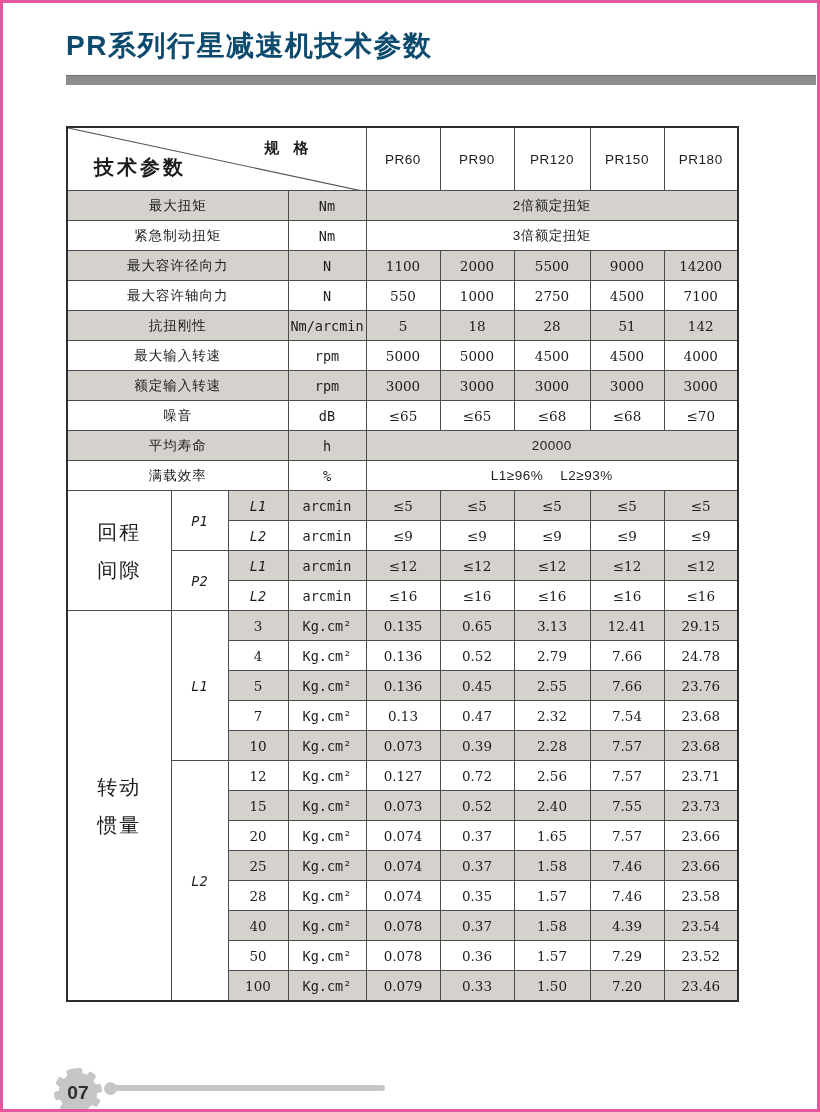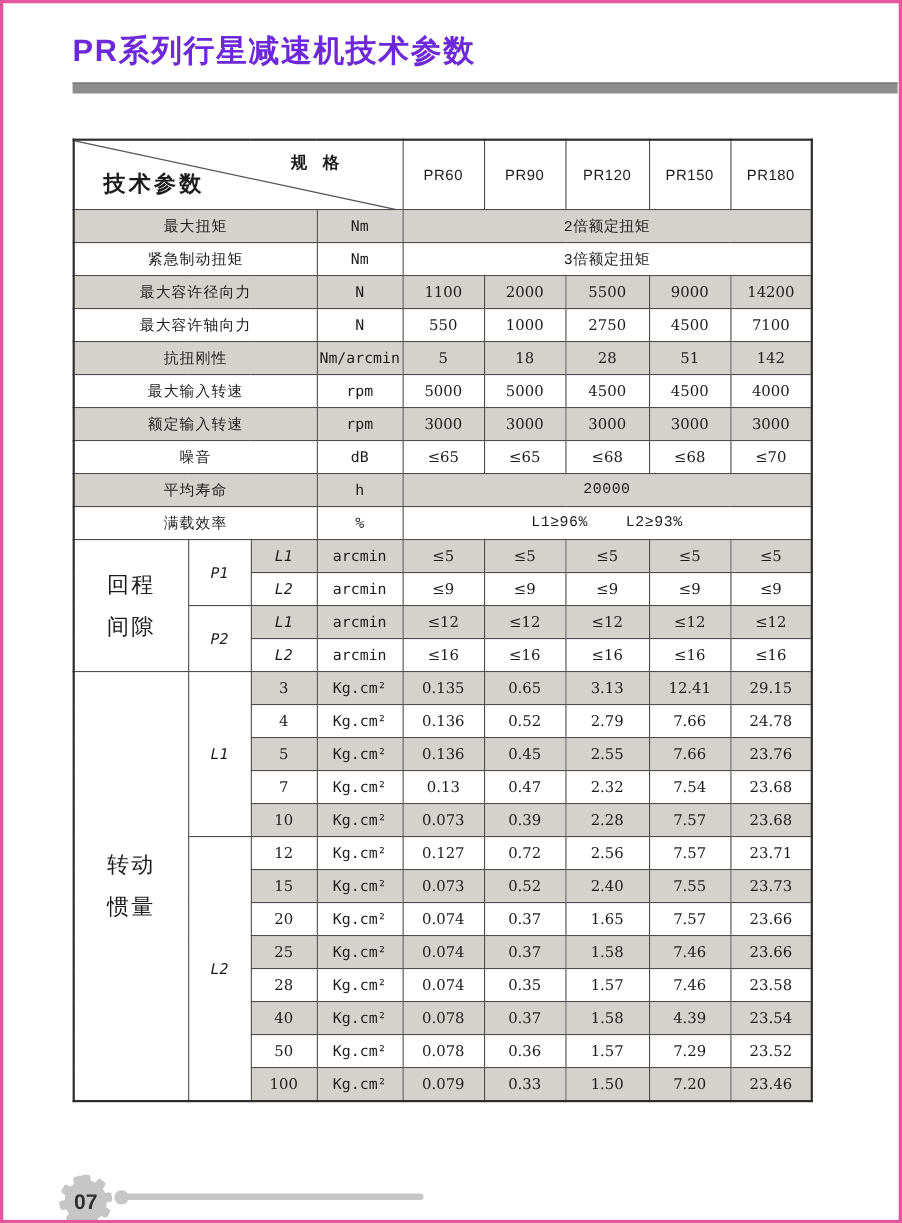--- a/index.html
+++ b/index.html
@@ -3,21 +3,21 @@
 <meta charset="utf-8">
 <style>
   html,body{margin:0;padding:0;}
   body{
     width:820px;height:1112px;position:relative;background:#ffffff;
     font-family:"Liberation Sans",sans-serif;overflow:hidden;
   }
   .page-frame{position:absolute;inset:0;border:3px solid #e6569e;pointer-events:none;z-index:9;}
   .page-title{
     position:absolute;left:66px;top:27px;margin:0;
-    font-size:28px;font-weight:bold;color:#6d28d9;letter-spacing:1.5px;
+    font-size:28px;font-weight:bold;color:#0c4a6e;letter-spacing:1.5px;
   }
   .title-bar{
     position:absolute;left:66px;right:4px;top:75px;height:9px;
     background:#8d8d8d;border-top:1px solid #6e6e6e;
   }
   
   table.spec{
     position:absolute;left:66px;top:126px;width:671px;
     border-collapse:collapse;table-layout:fixed;color:#1c1c1c;
     border:2px solid #2d2d2d;
@@ -25,21 +25,21 @@
   table.spec td{
     border:1px solid #4d4d4d;text-align:center;vertical-align:middle;
     padding:0;height:29px;font-size:13.5px;overflow:hidden;
   }
   tr.hdr td{height:62px;}
   td.g{background:#d5d2cd;}
   td.lbl{font-size:14px;letter-spacing:1px;}
   td.colh{font-size:14px;letter-spacing:.5px;margin-left:40px;}
   td.unit{font-family:"DejaVu Sans Mono",monospace;font-size:13px;}
   td.val{font-family:"DejaVu Serif",serif;font-size:13.5px;}
-  td.sp{font-family:Liberation Mono, monospace;font-size:14px;white-space:pre;letter-spacing:.5px;margin-left:28px;}
+  td.sp{font-family:Liberation Sans, sans-serif;font-size:14px;white-space:pre;letter-spacing:.5px;margin-left:28px;}
   td.lat{font-family:"DejaVu Sans Mono",monospace;font-size:13.5px;font-style:italic;}
   td.diag{position:relative;padding:0;margin-top:36px;}
   td.diag svg{position:absolute;inset:0;}
   .diag-spec{position:absolute;right:52px;top:11px;font-weight:bold;font-size:15px;letter-spacing:5px;}
   .diag-tech{position:absolute;left:26px;bottom:9px;font-weight:bold;font-size:20px;letter-spacing:3px;}
   .wrap2{display:inline-block;width:2.4em;line-height:1.9;letter-spacing:2px;font-size:20px;}
   
   .footer{position:absolute;left:0;top:1062px;width:820px;height:60px;font-weight:bold;}
   .gear-badge{position:absolute;left:53px;top:5px;width:50px;height:50px;}
   .footer-dot{position:absolute;left:104px;top:20px;width:13px;height:13px;border-radius:50%;background:#c6c6c6;}

